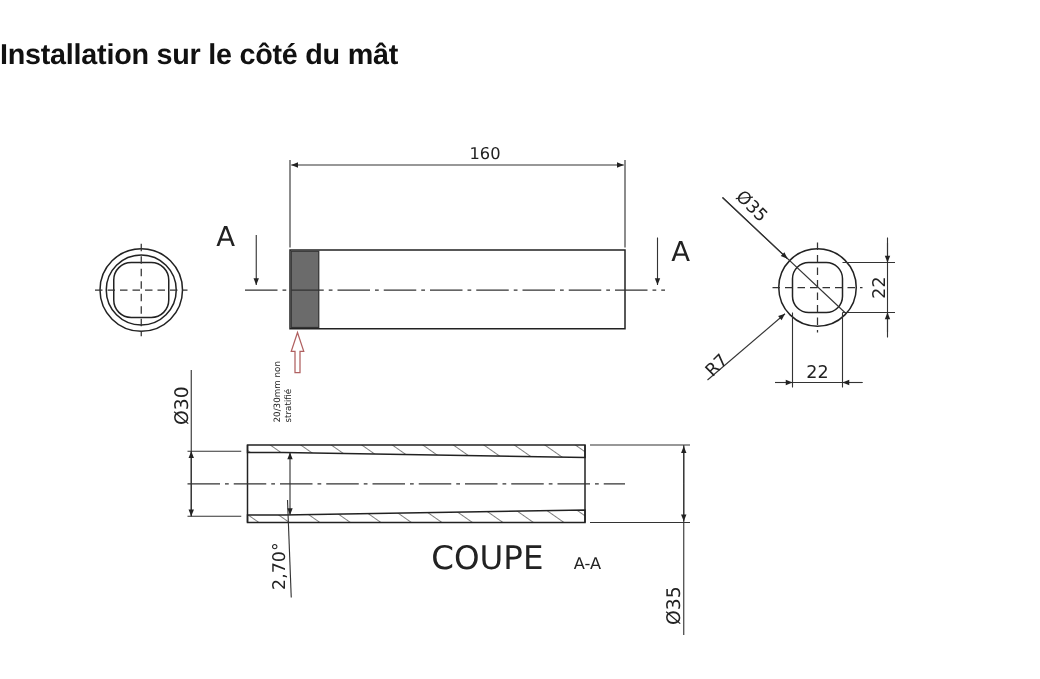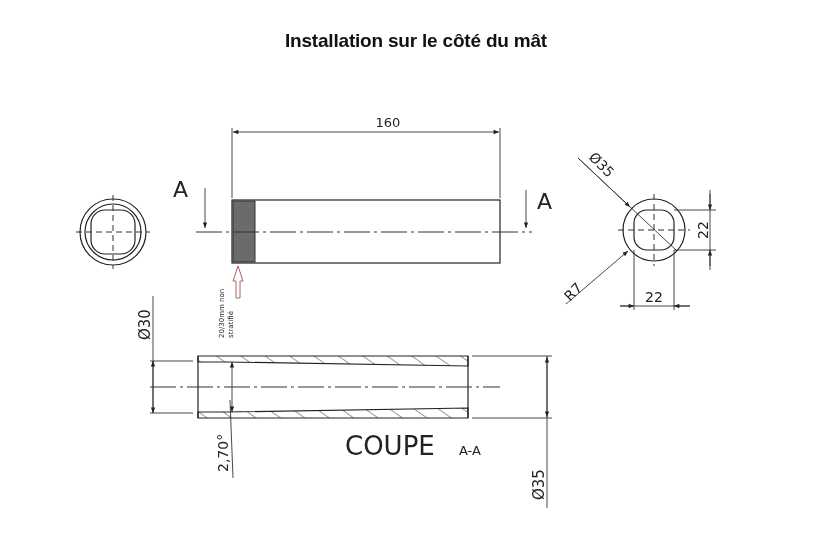--- a/index.html
+++ b/index.html
@@ -1,17 +1,17 @@
 <!DOCTYPE html>
 <html><head>
 <meta charset="utf-8">
 <style>
   html, body { margin:0; padding:0; background:#ffffff; }
   body { width:832px; height:543px; position:relative; overflow:hidden; font-family:"Liberation Sans", sans-serif; }
-  #title { position:absolute; top:30px; left:0; width:832px; text-align:center; font-weight:bold; font-size:19px; color:#111; letter-spacing:-0.2px; }
+  #title { position:absolute; top:30px; left:0; width:832px; font-weight:bold; font-size:23px; color:#111; letter-spacing:-0.2px; }
   svg { position:absolute; left:0; top:0; }
   .ln { stroke:#222; stroke-width:1.2; fill:none; }
   .thin { stroke:#333; stroke-width:0.9; fill:none; }
   .center { stroke:#333; stroke-width:1; fill:none; stroke-dasharray:26 4 3 4; }
   .dash { stroke:#333; stroke-width:1; fill:none; stroke-dasharray:6 4; }
   .txt { font-family:"DejaVu Sans", sans-serif; fill:#222; }
 </style>
 </head>
 <body>
 

